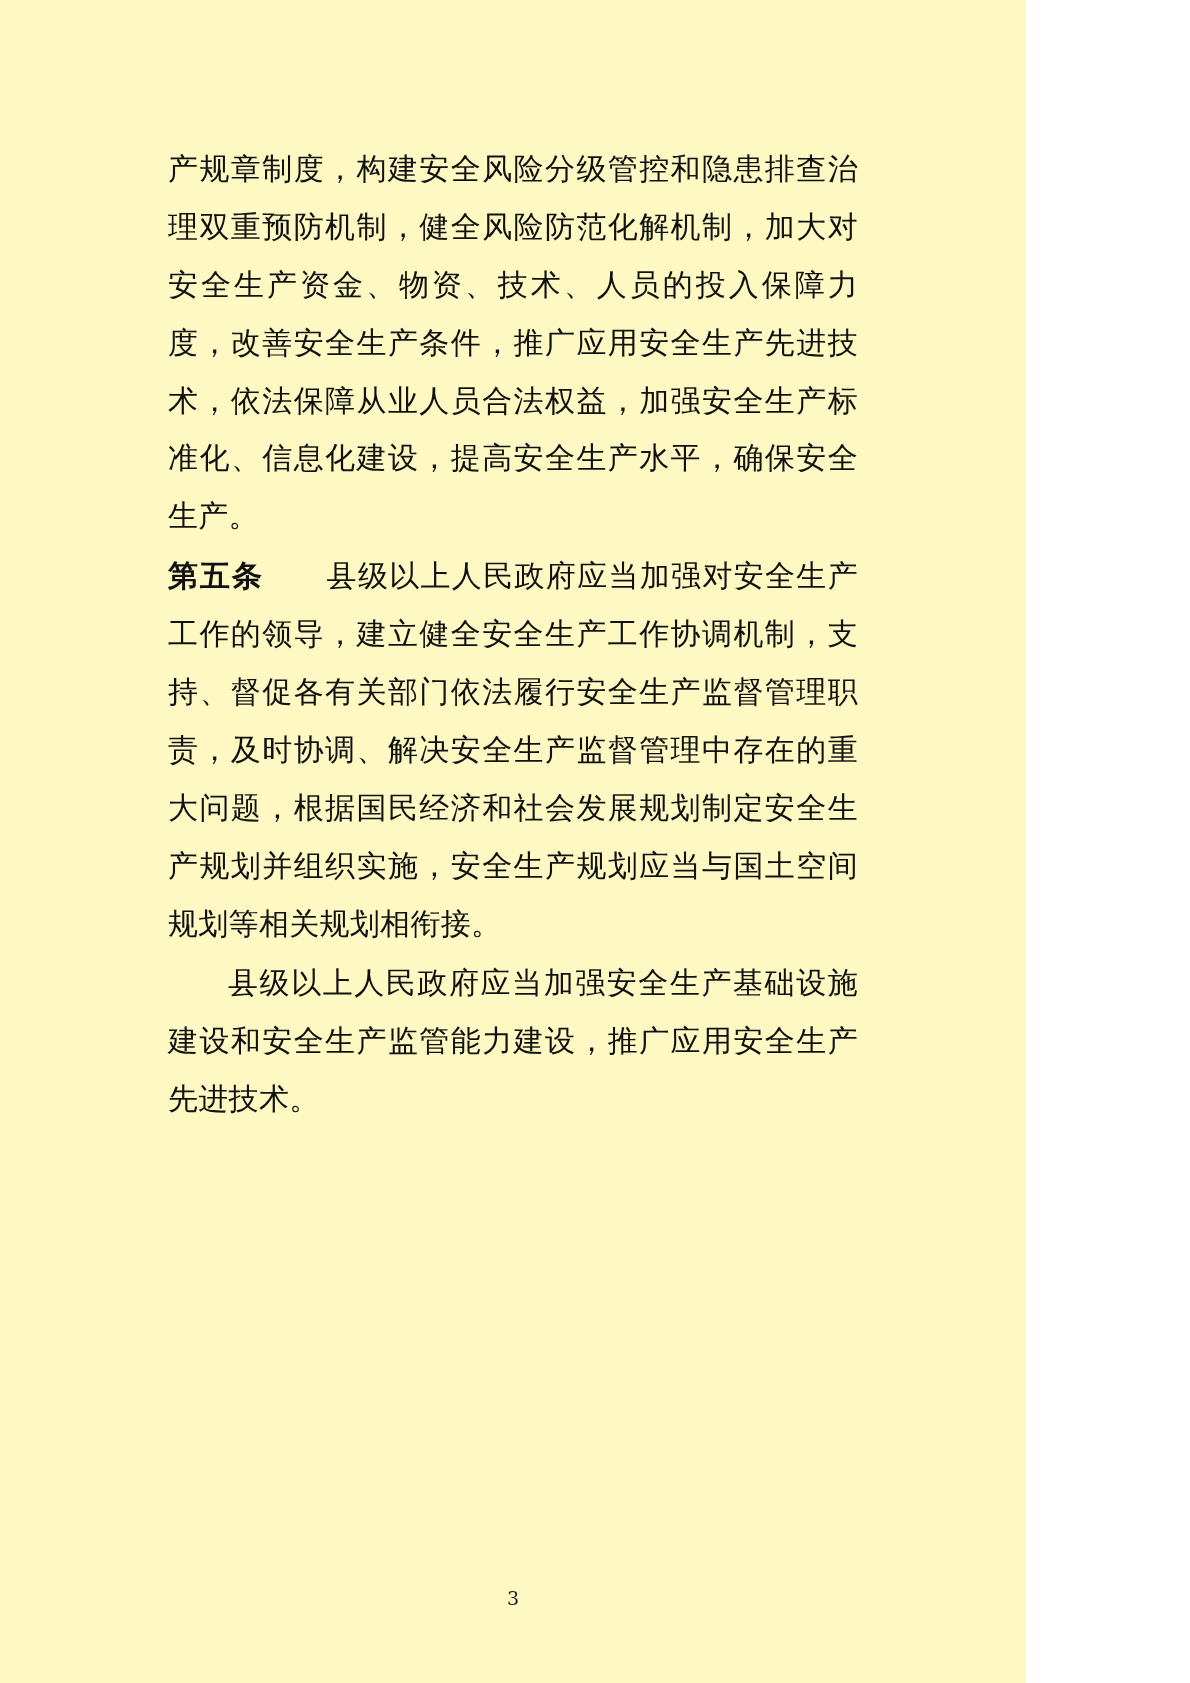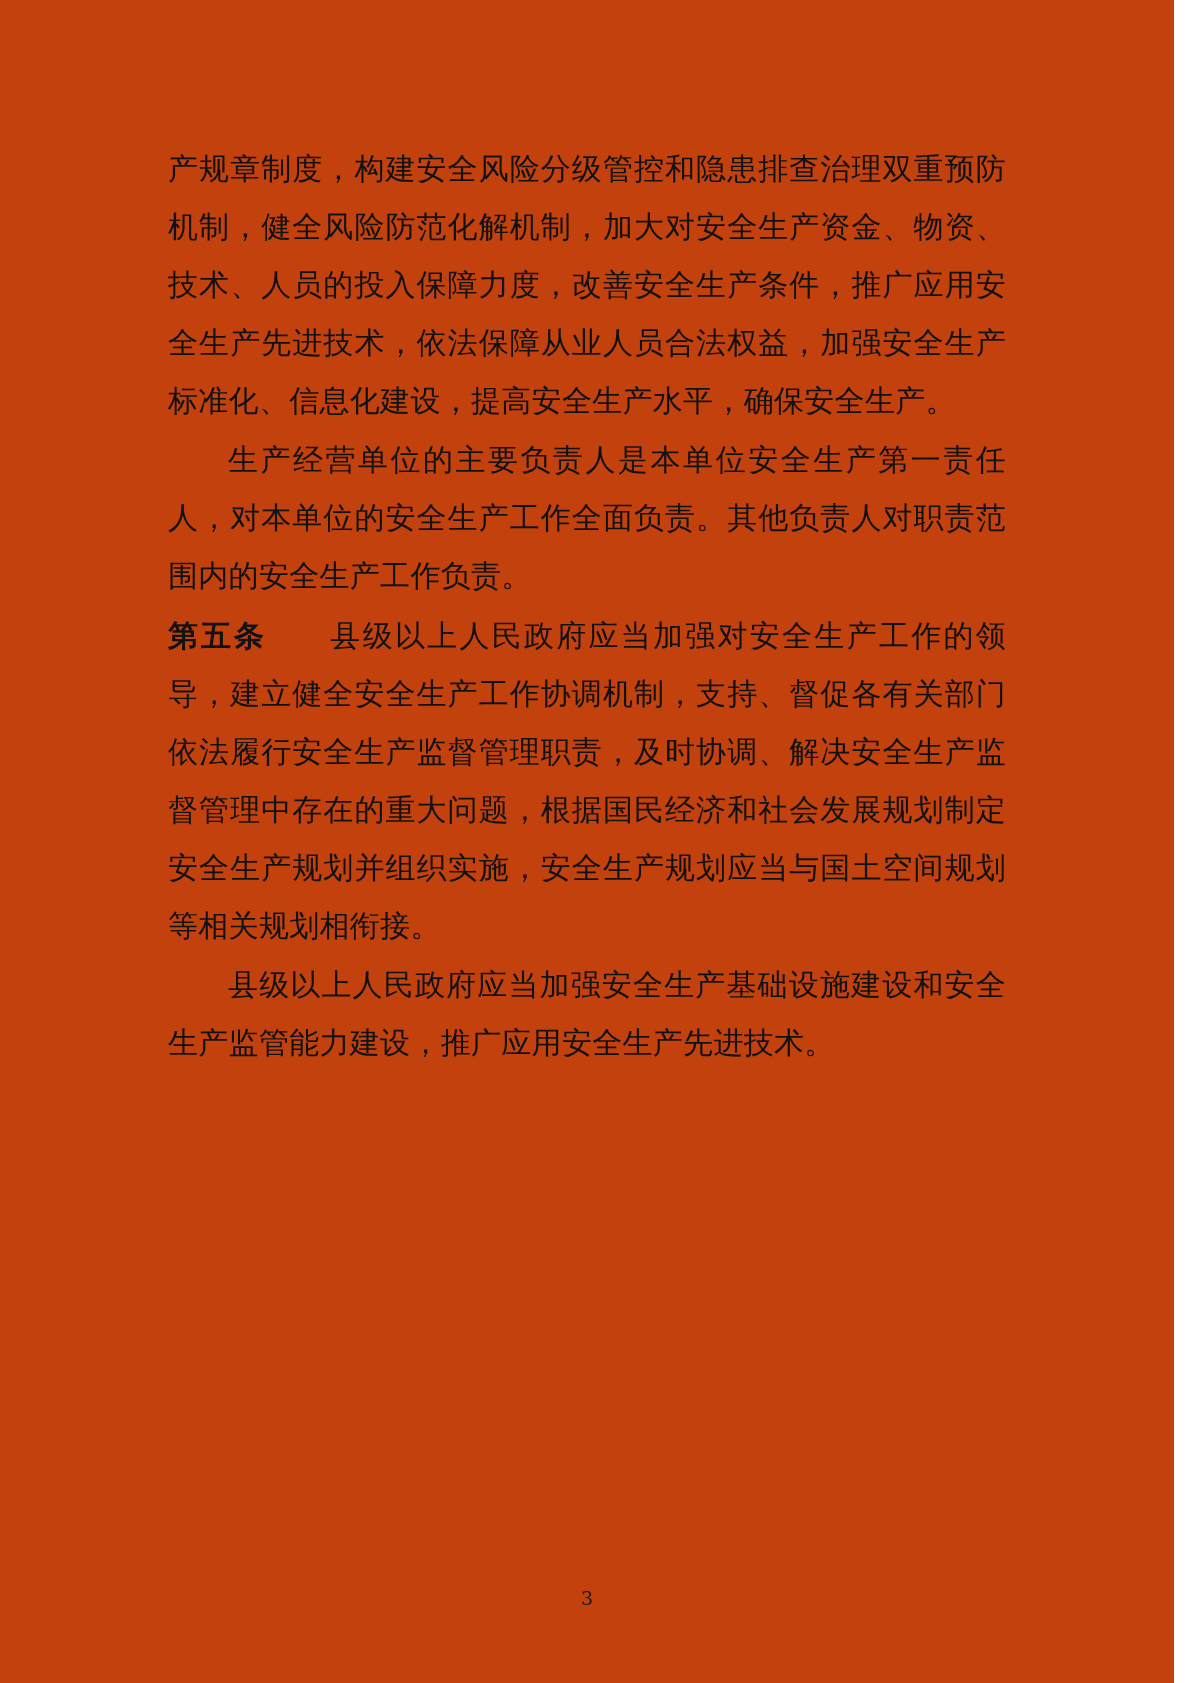--- a/index.html
+++ b/index.html
@@ -10,25 +10,25 @@
   body {
     width: 1190px;
     height: 1683px;
     font-family: "DejaVu Serif", "Liberation Serif", serif;
     color: #1a1a1a;
     position: relative;
     overflow: hidden;
   }
   .page {
     box-sizing: border-box;
-    width: 1174px;
+    width: 1026px;
     height: 1683px;
     padding: 140px 168px 60px 168px;
     position: relative;
-    background: #c2410c;
+    background: #fef9c3;
   }
   .doc-body {
     font-size: 30px;
     line-height: 1.93;
     text-align: justify;
     text-justify: inter-ideograph;
     letter-spacing: 0.3px;
     color: #111111;
   }
   .para {
@@ -61,21 +61,20 @@
   }
 </style>
 </head>
 <body>
 
 <div class="page">
   <div class="doc-body">
 
     <p class="para">产规章制度，构建安全风险分级管控和隐患排查治理双重预防机制，健全风险防范化解机制，加大对安全生产资金、物资、技术、人员的投入保障力度，改善安全生产条件，推广应用安全生产先进技术，依法保障从业人员合法权益，加强安全生产标准化、信息化建设，提高安全生产水平，确保安全生产。</p>
 
-    <p class="para indent">生产经营单位的主要负责人是本单位安全生产第一责任人，对本单位的安全生产工作全面负责。其他负责人对职责范围内的安全生产工作负责。</p>
 
     <p class="para article"><span class="article-label">第五条</span><span class="article-gap"></span><span>县级以上人民政府应当加强对安全生产工作的领导，建立健全安全生产工作协调机制，支持、督促各有关部门依法履行安全生产监督管理职责，及时协调、解决安全生产监督管理中存在的重大问题，根据国民经济和社会发展规划制定安全生产规划并组织实施，安全生产规划应当与国土空间规划等相关规划相衔接。</span></p>
 
     <p class="para indent">县级以上人民政府应当加强安全生产基础设施建设和安全生产监管能力建设，推广应用安全生产先进技术。</p>
 
 
   </div>
 
   <div class="page-number">3</div>
 </div>

